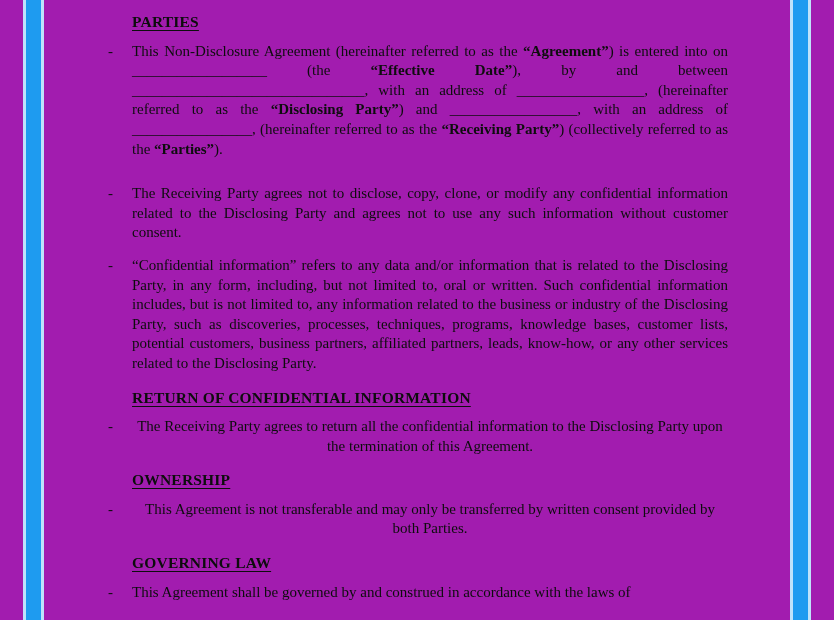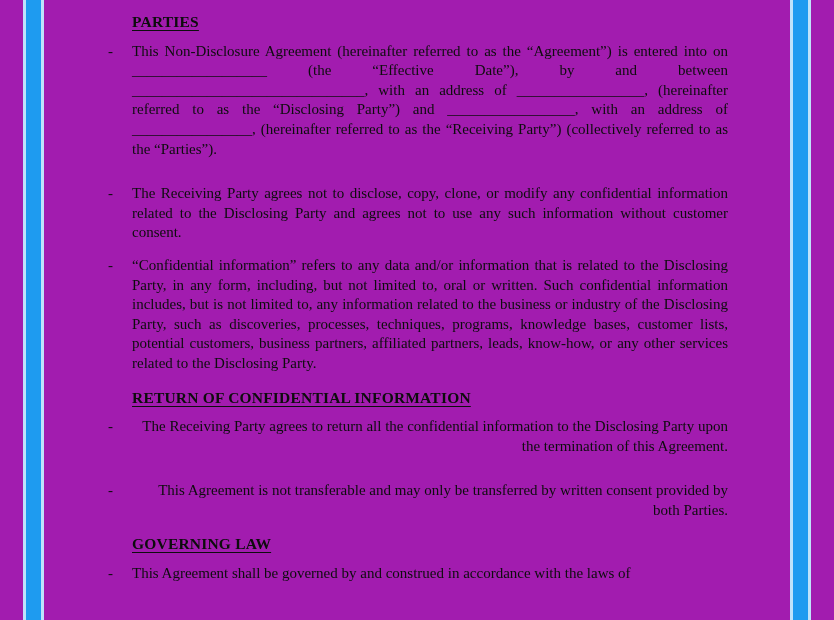--- a/index.html
+++ b/index.html
@@ -81,23 +81,23 @@
   .clause .dash {
     position: absolute;
     left: 0;
     top: 0;
     width: 14px;
     text-align: left;
     font-size: 15px;
     line-height: 19.6px;
   }
   .clause .body { display: block; }
-  .clause.nojustify .body { text-align: right; }
+  .clause.nojustify .body { text-align: center; }
 
-  b, .b { font-weight: normal; margin-top: 36px; }
+  b, .b { font-weight: bold; margin-top: 36px; }
 
   
   .gap-head    { height: 10px; }   
   .gap-clause  { height: 13px; }   
   .gap-section { height: 15px; }   
 
   .pad-top { height: 13px; }
 
   .blank { white-space: pre; }
 </style>
@@ -142,20 +142,21 @@
     <div class="heading">RETURN OF CONFIDENTIAL INFORMATION</div>
     <div class="gap-head"></div>
 
     <div class="clause nojustify">
       <span class="dash">-</span>
       <span class="body">The Receiving Party agrees to return all the confidential information to the Disclosing Party upon the termination of this Agreement.</span>
     </div>
 
     <div class="gap-section"></div>
 
+    <div class="heading">OWNERSHIP</div>
     <div class="gap-head"></div>
 
     <div class="clause nojustify">
       <span class="dash">-</span>
       <span class="body">This Agreement is not transferable and may only be transferred by written consent provided by both Parties.</span>
     </div>
 
     <div class="gap-section"></div>
 
     <div class="heading">GOVERNING LAW</div>

